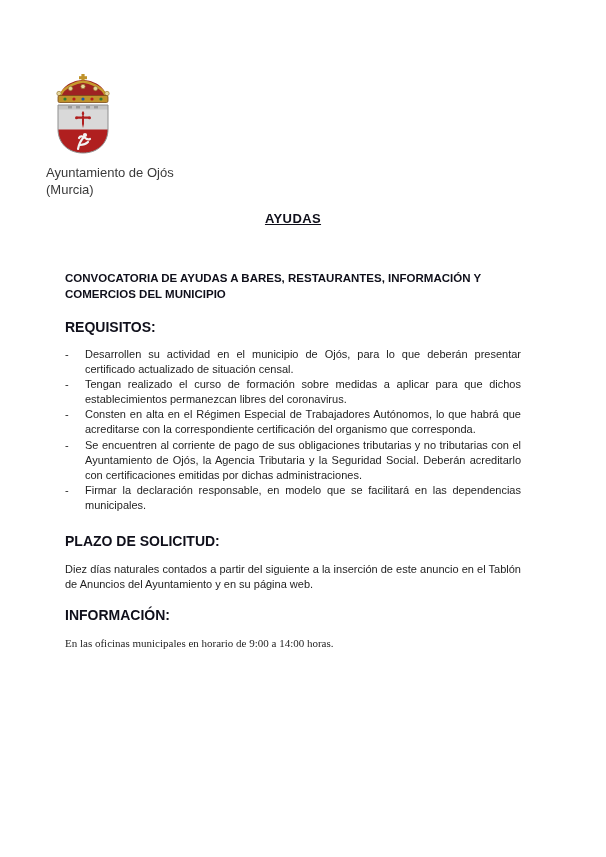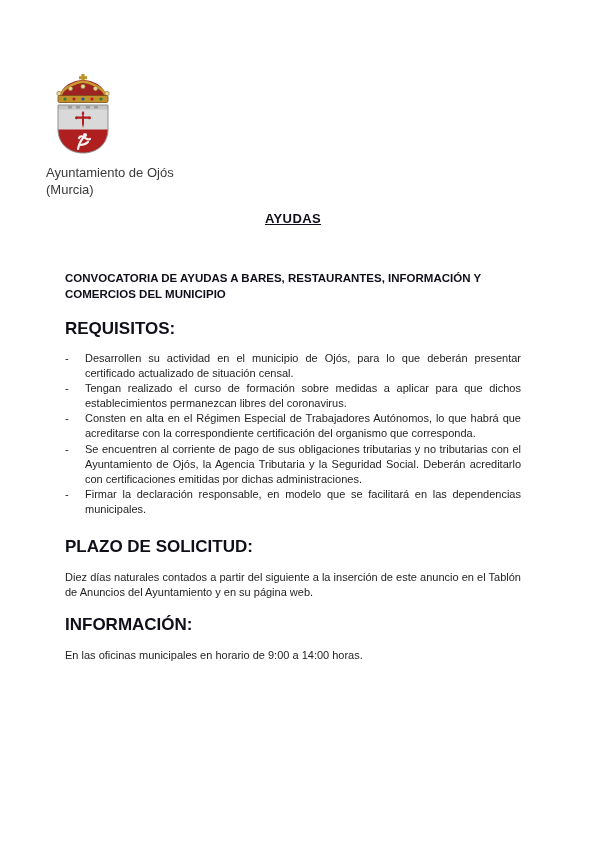--- a/index.html
+++ b/index.html
@@ -51,41 +51,41 @@
   }
   .headline {
     margin-top: 45px;
     font-size: 11.5px;
     font-weight: bold;
     line-height: 15.5px;
     color: #0f0f1a;
   }
   .sec-heading {
     margin-top: 17px;
-    font-size: 17px;
+    font-size: 14px;
     font-weight: bold;
     color: #0f0f1a;
   }
   .bullets { margin-top: 12px; }
   .bullet {
     display: flex;
     font-size: 11px;
     line-height: 15.1px;
     color: #1e1e1e;
   }
   .bullet-marker { flex: 0 0 20px; width: 20px; }
   .bullet-text { flex: 1; text-align: justify; }
   .para {
     margin-top: 13px;
     font-size: 11px;
     line-height: 15.4px;
     text-align: justify;
     color: #1e1e1e;
   }
-  .para.last { text-align: left; }
+  .para.last { text-align: left; font-family: Liberation Serif, serif; }
   .mt-plazo { margin-top: 20px; }
   .mt-info  { margin-top: 14px; }
 </style>
 </head>
 <body>
 
 <div class="page">
 
   <div class="header">
     <svg class="crest" width="74" height="84" viewBox="0 0 74 84">

